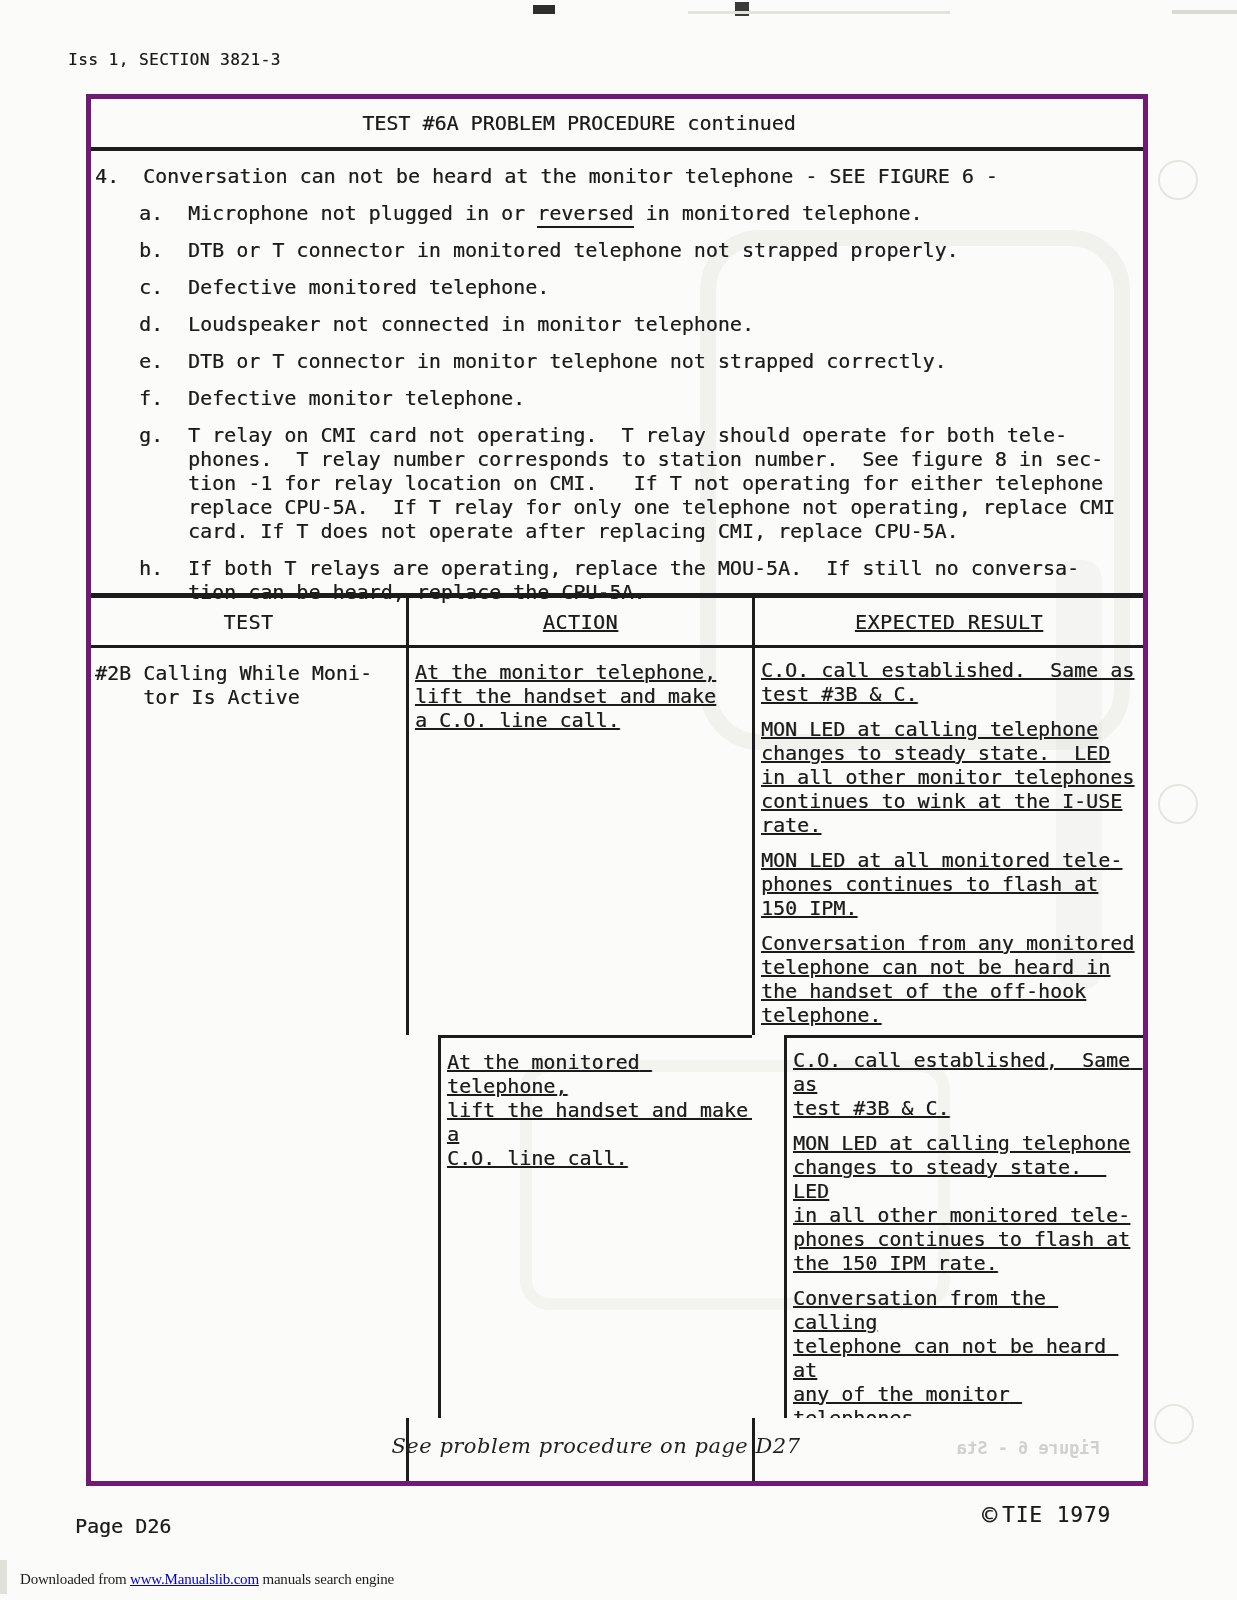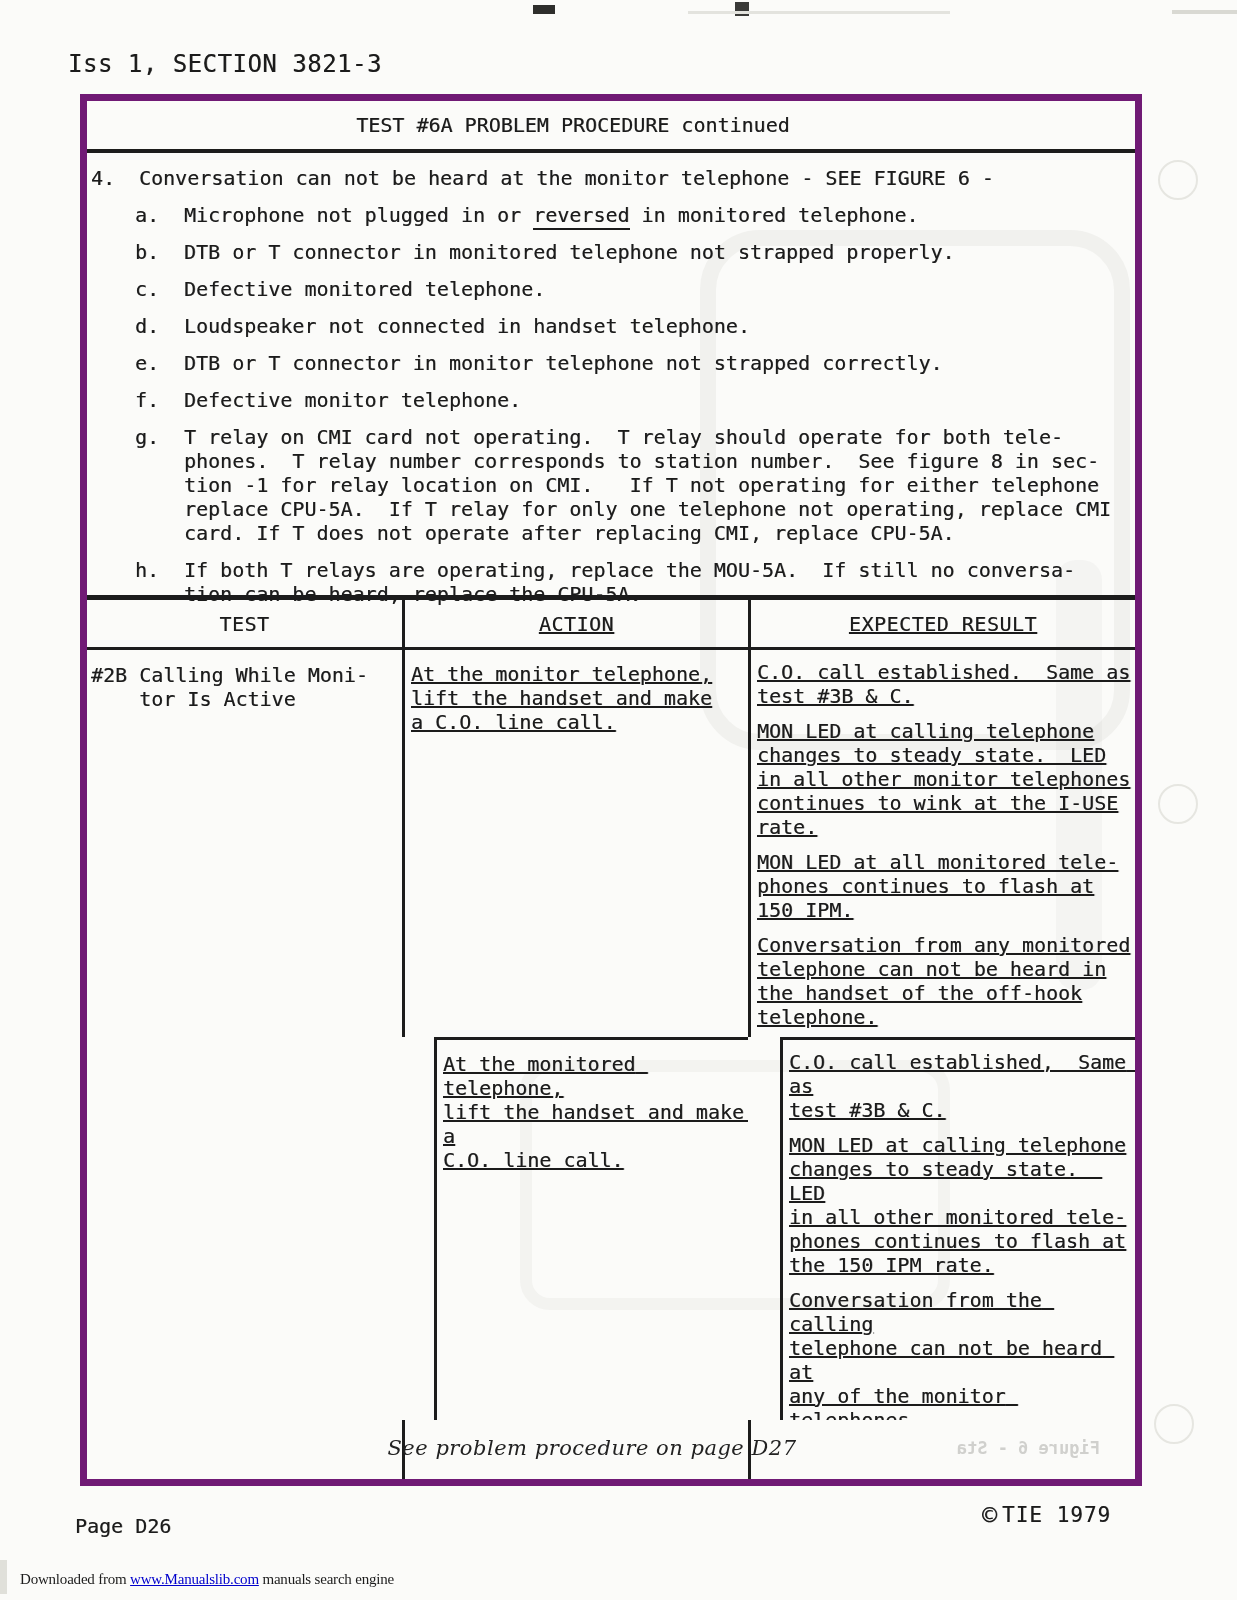--- a/index.html
+++ b/index.html
@@ -25,34 +25,34 @@
   .bleed-text { left:790px; top:1438px; width:310px;
     font-size:17px; font-weight:bold; color:rgba(130,130,124,0.35);
     transform:scaleX(-1); filter:blur(0.6px); }
   .mark-dash { left:533px; top:5px; width:22px; height:9px; background:#2e2e2c; }
   .mark-blob { left:735px; top:2px; width:14px; height:14px; background:#3a3a38; }
   .mark-line1 { left:688px; top:11px; width:262px; height:3px; background:#e3e3de; }
   .mark-line2 { left:1172px; top:10px; width:65px; height:4px; background:#d9d9d3; }
   .mark-edge { left:0px; top:1560px; width:7px; height:34px; background:#d4d4cd; opacity:.7; }
 
   
-  .doc-ref { position:absolute; left:68px; top:50px; font-size:24px;
+  .doc-ref { position:absolute; left:68px; top:50px; font-size:16px;
     letter-spacing:0.5px; z-index:2;text-align:center; }
   .footer-left { position:absolute; left:75px; top:1514px; font-size:20px; z-index:2; }
   .footer-right { position:absolute; left:982px; top:1503px; font-size:21px;
     letter-spacing:1px; z-index:2; display:flex; align-items:center; gap:4px; }
   .copyright-glyph { font-size:25px; line-height:21px; }
   .watermark { position:absolute; left:2px; top:1571px; z-index:2;
     font-family:"Liberation Serif","DejaVu Serif",serif; font-size:15px;
     letter-spacing:-0.2px; color:#1c1c1c; text-shadow:none;margin-left:18px; }
   .watermark a { color:#0000cc; text-decoration:underline; cursor:pointer; }
 
   
-  .box { position:absolute; left:80px; top:94px; width:1062px; height:1392px;
-    border:7px solid #701a75; z-index:1; background:transparent; }
+  .box { position:absolute; left:86px; top:94px; width:1062px; height:1392px;
+    border:5px solid #701a75; z-index:1; background:transparent; }
   .box-title-row { height:52px; border-bottom:4px solid #1c1c1c;
     display:flex; align-items:center; justify-content:center;
     padding-right:76px; font-size:20px; }
 
   
   .problem-list { padding-top:13px; font-size:20px; line-height:24px; }
   .item-main { display:flex; padding-left:4px; }
   .item-main .num { width:26px; margin-right:22px; flex:none; }
   .sub-item { display:flex; padding-left:48px; margin-top:13px; }
   .sub-item .letter { width:26px; margin-right:23px; flex:none; }
@@ -120,21 +120,21 @@
       <div class="sub-item">
         <span class="letter">b.</span>
         <span class="body pre">DTB or T connector in monitored telephone not strapped properly.</span>
       </div>
       <div class="sub-item">
         <span class="letter">c.</span>
         <span class="body pre">Defective monitored telephone.</span>
       </div>
       <div class="sub-item">
         <span class="letter">d.</span>
-        <span class="body pre">Loudspeaker not connected in handset telephone.</span>
+        <span class="body pre">Loudspeaker not connected in monitor telephone.</span>
       </div>
       <div class="sub-item">
         <span class="letter">e.</span>
         <span class="body pre">DTB or T connector in monitor telephone not strapped correctly.</span>
       </div>
       <div class="sub-item">
         <span class="letter">f.</span>
         <span class="body pre">Defective monitor telephone.</span>
       </div>
       <div class="sub-item">

